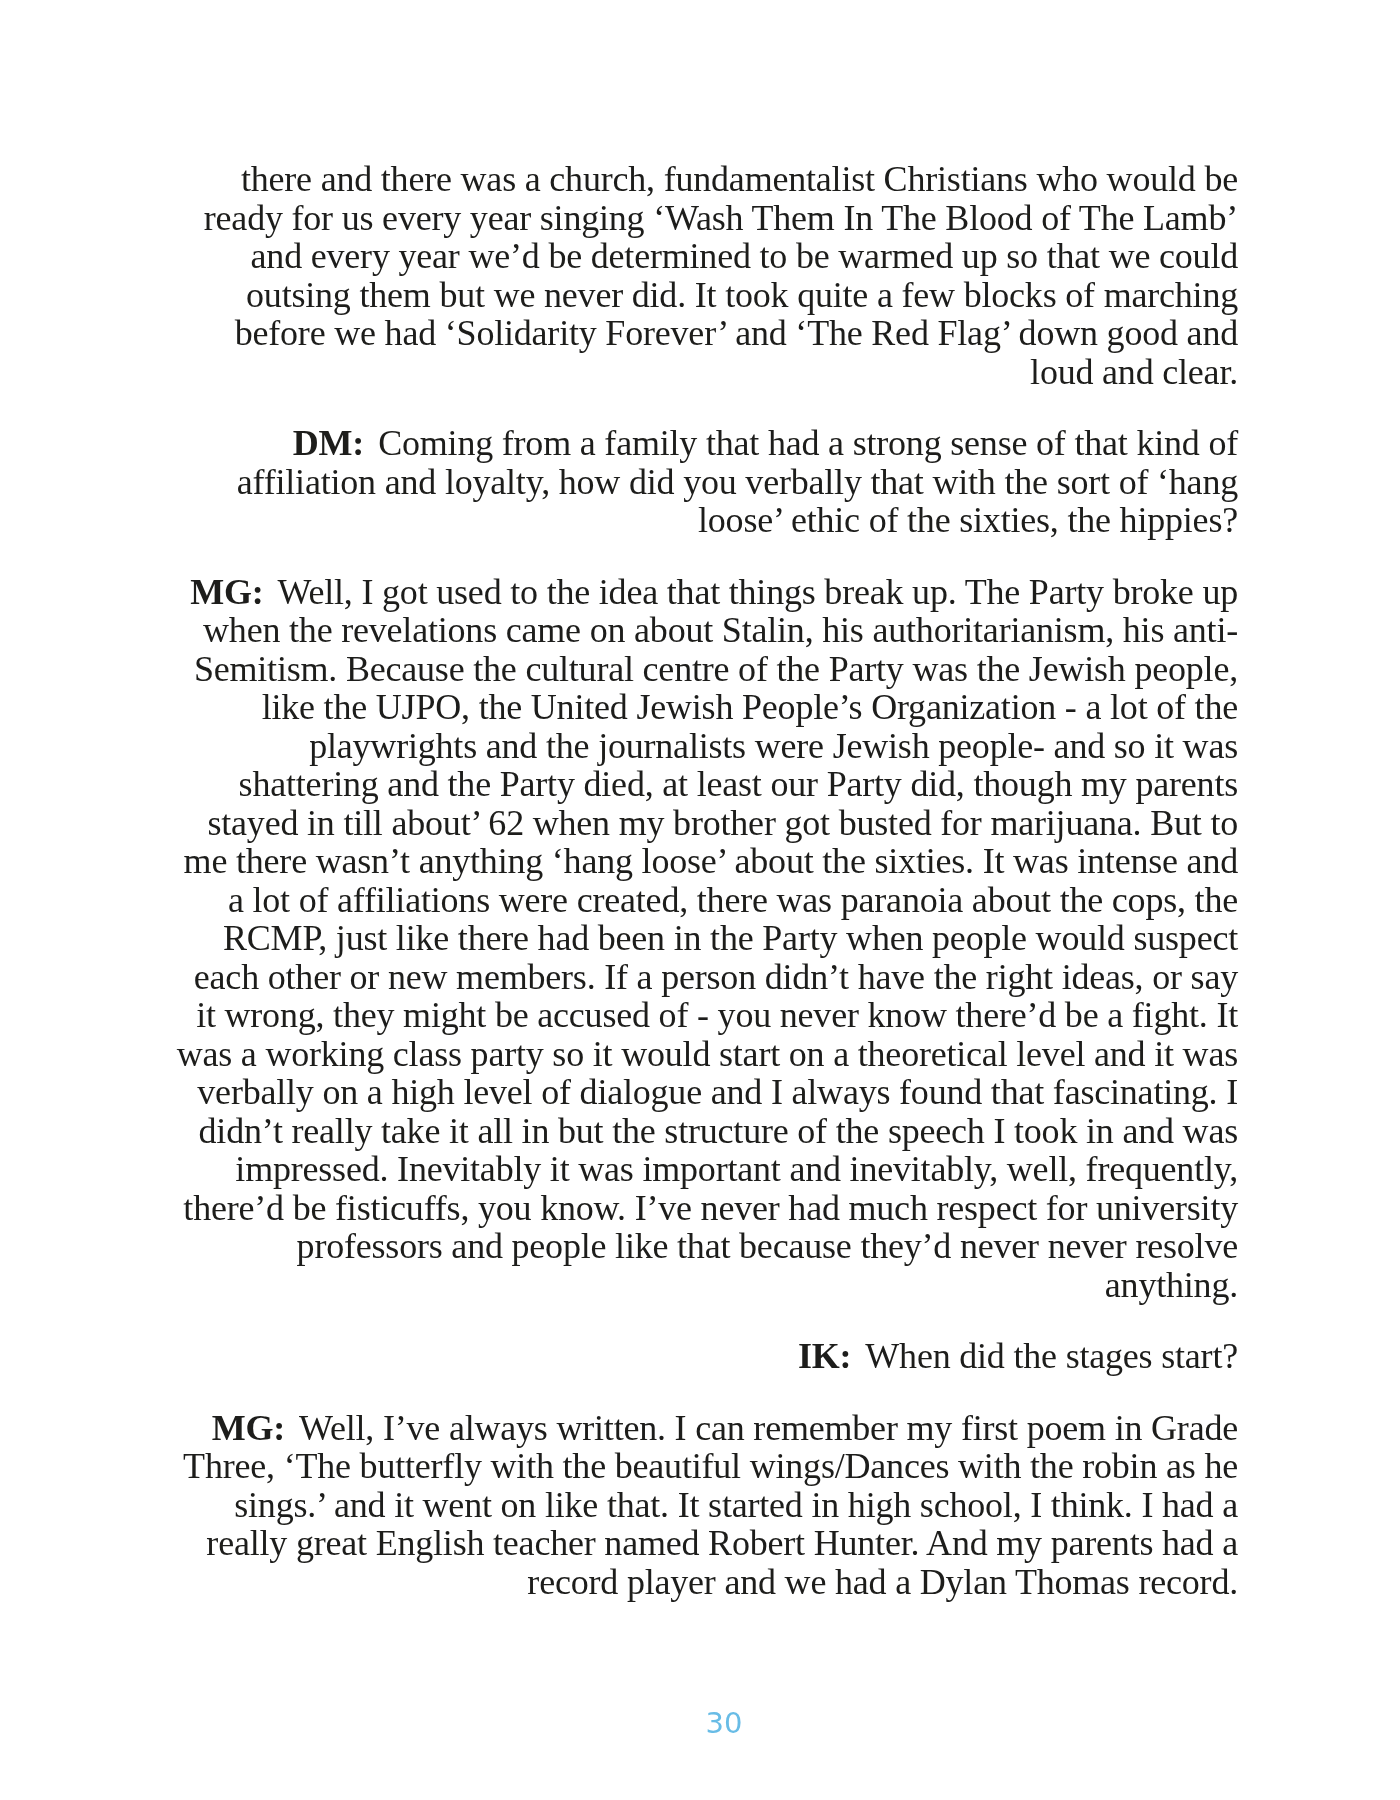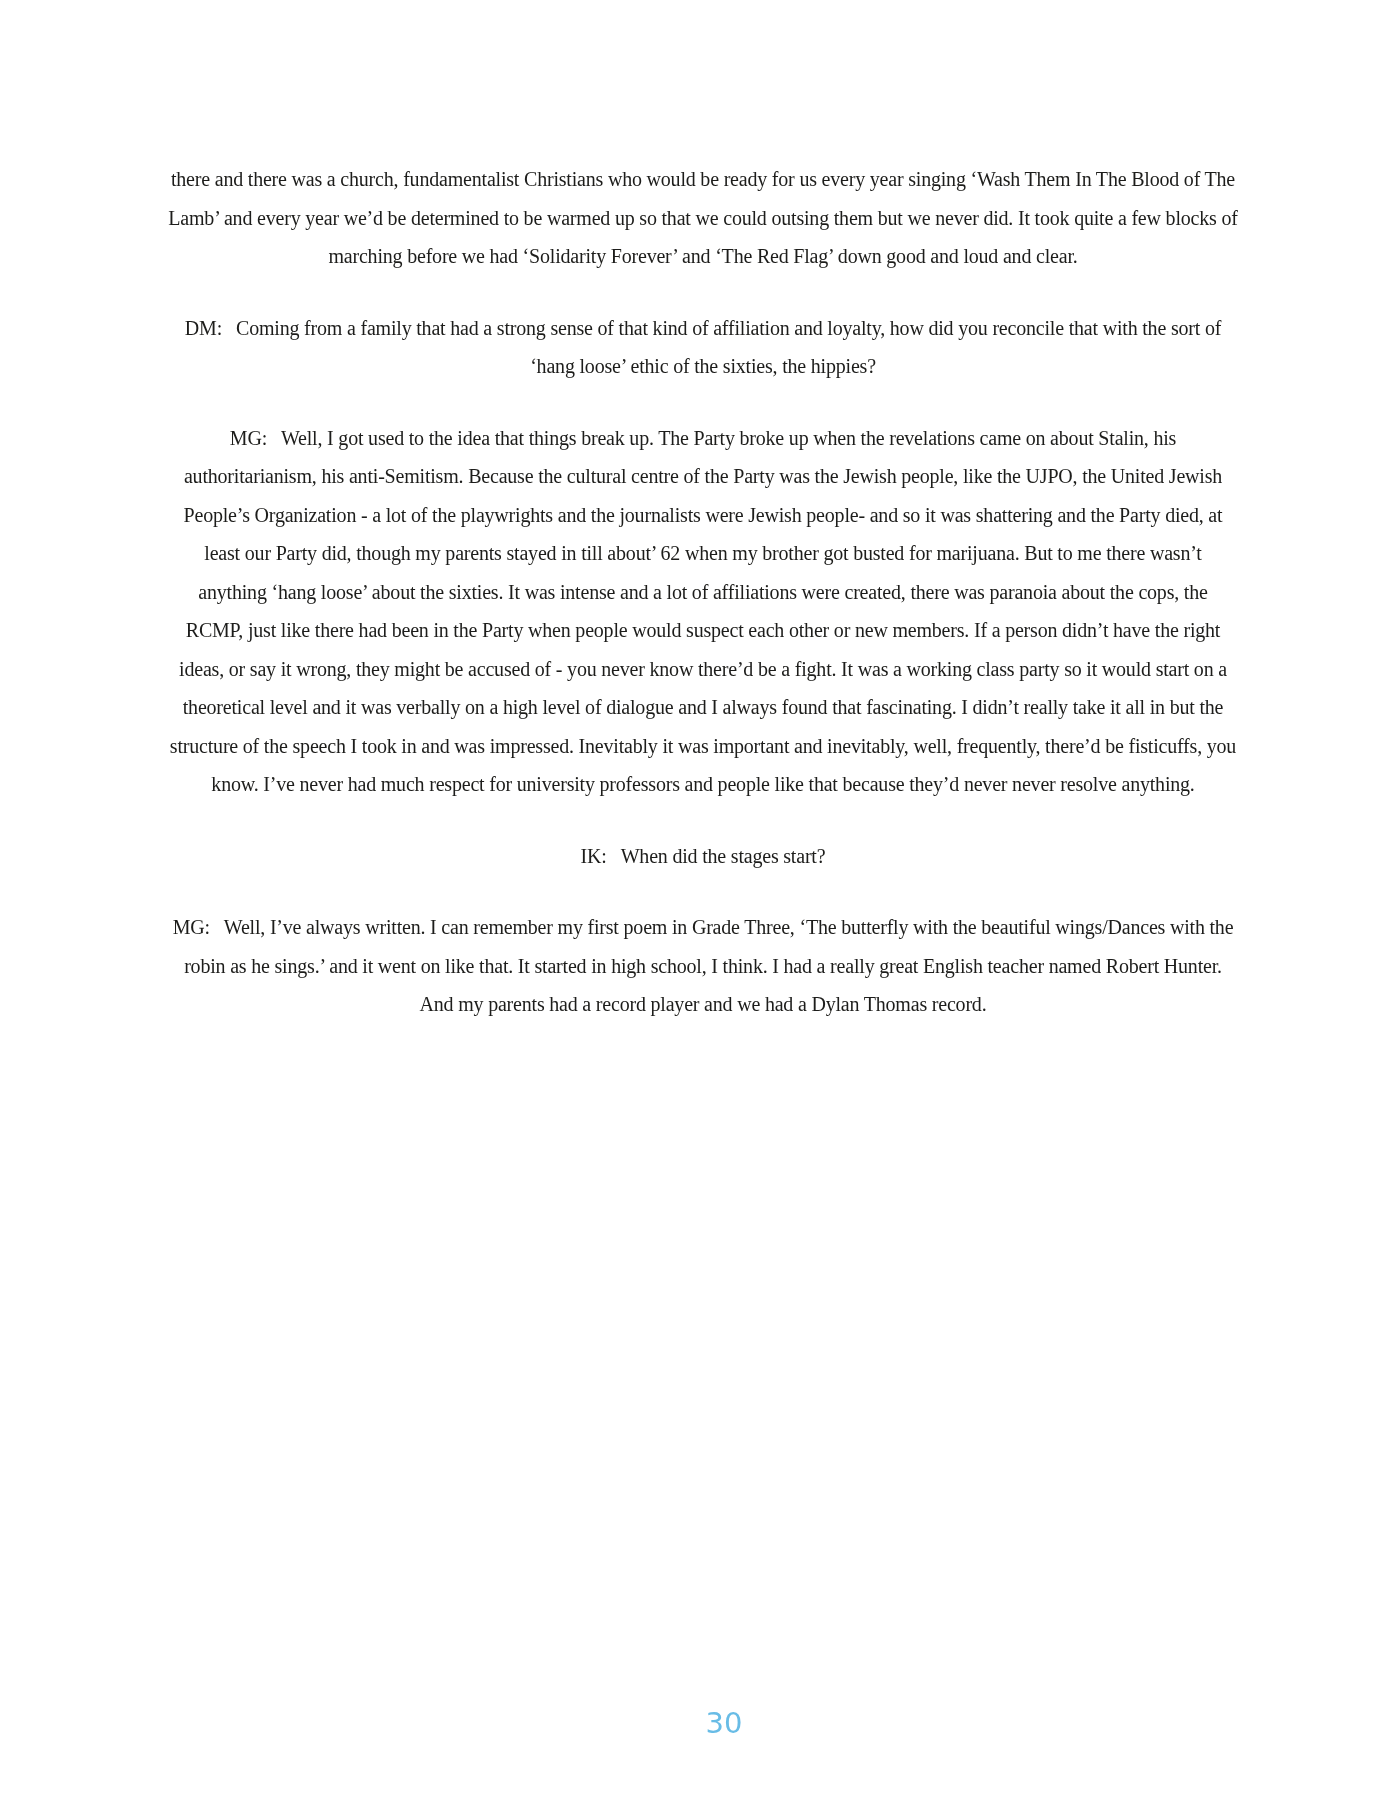--- a/index.html
+++ b/index.html
@@ -20,27 +20,27 @@
     background: #ffffff;
   }
   .text-block {
     position: absolute;
     top: 160px;
     left: 168px;
     width: 1070px;
   }
   .para {
     margin: 0 0 33px 0;
-    font-size: 20px;
+    font-size: 36px;
     line-height: 38.5px;
     letter-spacing: -0.2px;
-    text-align: center;
+    text-align: right;
   }
   .speaker {
-    font-weight: normal;
+    font-weight: bold;
   }
   .speaker:not(:empty) {
     margin-right: 14px;
   }
   .page-number {
     position: absolute;
     left: 0;
     right: 0;
     top: 1706px;
     text-align: center;
@@ -52,21 +52,21 @@
 </style>
 </head>
 <body>
 
 <div class="page">
 
   <div class="text-block" style="color: rgb(29, 29, 27);">
 
     <p class="para"><span class="speaker"></span><span>there and there was a church, fundamentalist Christians who would be ready for us every year singing ‘Wash Them In The Blood of The Lamb’ and every year we’d be determined to be warmed up so that we could outsing them but we never did. It took quite a few blocks of marching before we had ‘Solidarity Forever’ and ‘The Red Flag’ down good and loud and clear.</span></p>
 
-    <p class="para"><span class="speaker">DM:</span><span>Coming from a family that had a strong sense of that kind of affiliation and loyalty, how did you reconcile that with the sort of ‘hang loose’ ethic of the sixties, the hippies?</span></p>
+    <p class="para"><span class="speaker">DM:</span><span>Coming from a family that had a strong sense of that kind of affiliation and loyalty, how did you verbally that with the sort of ‘hang loose’ ethic of the sixties, the hippies?</span></p>
 
     <p class="para"><span class="speaker">MG:</span><span>Well, I got used to the idea that things break up. The Party broke up when the revelations came on about Stalin, his authoritarianism, his anti-Semitism. Because the cultural centre of the Party was the Jewish people, like the UJPO, the United Jewish People’s Organization - a lot of the playwrights and the journalists were Jewish people- and so it was shattering and the Party died, at least our Party did, though my parents stayed in till about’ 62 when my brother got busted for marijuana. But to me there wasn’t anything ‘hang loose’ about the sixties. It was intense and a lot of affiliations were created, there was paranoia about the cops, the RCMP, just like there had been in the Party when people would suspect each other or new members. If a person didn’t have the right ideas, or say it wrong, they might be accused of - you never know there’d be a fight. It was a working class party so it would start on a theoretical level and it was verbally on a high level of dialogue and I always found that fascinating. I didn’t really take it all in but the structure of the speech I took in and was impressed. Inevitably it was important and inevitably, well, frequently, there’d be fisticuffs, you know. I’ve never had much respect for university professors and people like that because they’d never never resolve anything.</span></p>
 
 
 
     <p class="para"><span class="speaker">IK:</span><span>When did the stages start?</span></p>
 
     <p class="para"><span class="speaker">MG:</span><span>Well, I’ve always written. I can remember my first poem in Grade Three, ‘The butterfly with the beautiful wings/Dances with the robin as he sings.’ and it went on like that. It started in high school, I think. I had a really great English teacher named Robert Hunter. And my parents had a record player and we had a Dylan Thomas record.</span></p>
 
   </div>

